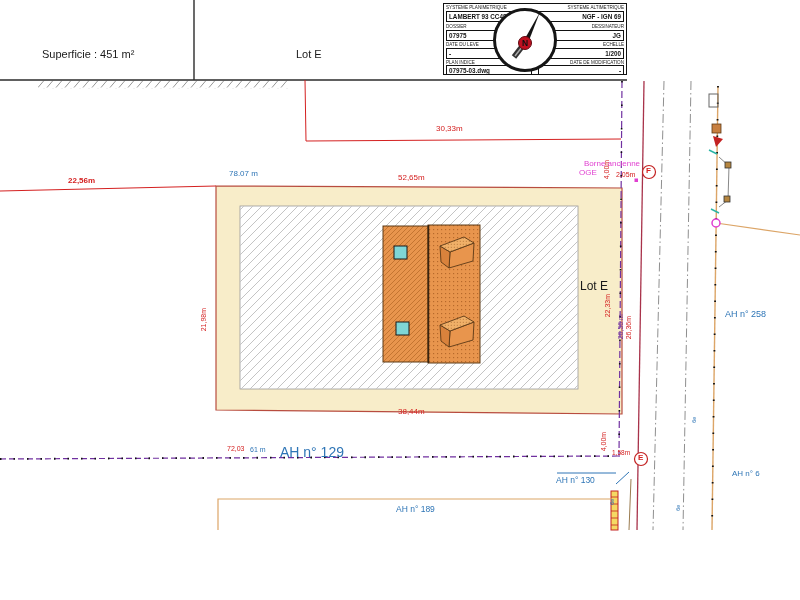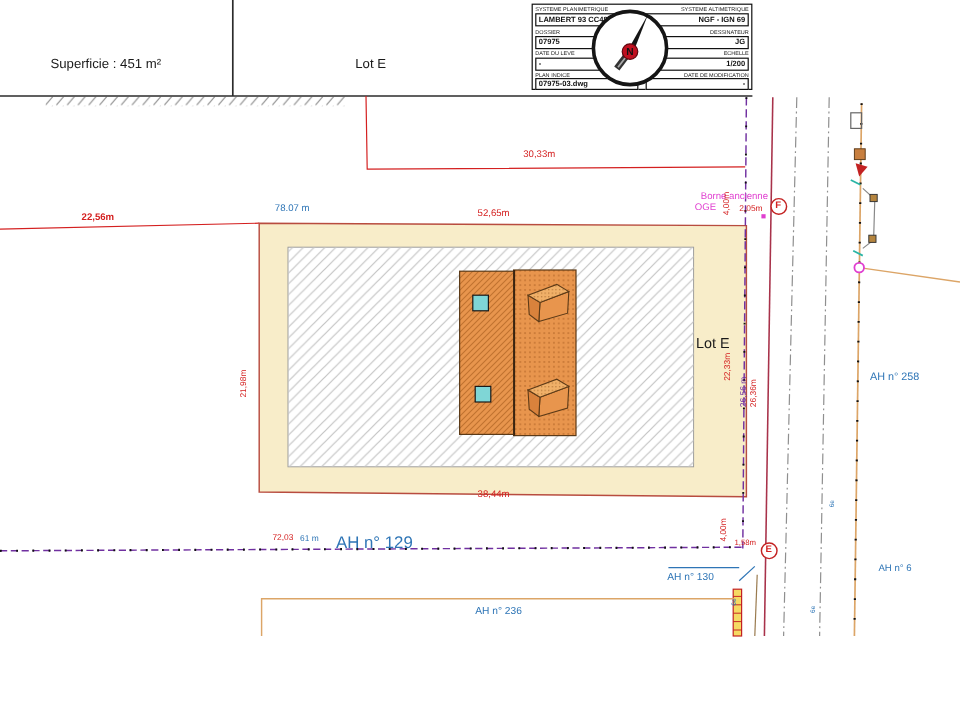--- a/index.html
+++ b/index.html
@@ -144,21 +144,21 @@
   <span class="lbl red" style="left:616px;top:171px;font-size:7px;">2,05m</span>
 
   <span class="lbl red bold" style="left:646px;top:167px;font-size:8px;">F</span>
   <span class="lbl red bold" style="left:638px;top:454px;font-size:8px;">E</span>
 
   <span class="lbl dark" style="left:580px;top:280px;font-size:12px;">Lot E</span>
 
   <span class="lbl blue" style="left:725px;top:310px;font-size:9px;">AH n° 258</span>
   <span class="lbl blue" style="left:280px;top:445px;font-size:14px;">AH n° 129</span>
   <span class="lbl blue" style="left:556px;top:460px;font-size:8.5px;margin-top:16px;">AH n° 130</span>
-  <span class="lbl blue" style="left:396px;top:505px;font-size:8.5px;">AH n° 236</span>
+  <span class="lbl blue" style="left:396px;top:505px;font-size:8.5px;">AH n° 189</span>
   <span class="lbl blue" style="left:732px;top:470px;font-size:8px;">AH n° 6</span>
 
   <span class="lbl vtext red" style="left:207px;top:324px;font-size:7px;">21,98m</span>
   <span class="lbl vtext red" style="left:610px;top:172px;font-size:7px;">4,00m</span>
   <span class="lbl vtext red" style="left:607px;top:444px;font-size:7px;">4,00m</span>
   <span class="lbl vtext red" style="left:611px;top:310px;font-size:7px;">22,33m</span>
   <span class="lbl vtext purple" style="left:624px;top:332px;font-size:7px;">26,56 m</span>
   <span class="lbl vtext red" style="left:632px;top:332px;font-size:7px;">26,36m</span>
   <span class="lbl vtext blue" style="left:616px;top:499px;font-size:5.5px;">6e</span>
   <span class="lbl vtext blue" style="left:682px;top:505px;font-size:5.5px;">6e</span>

